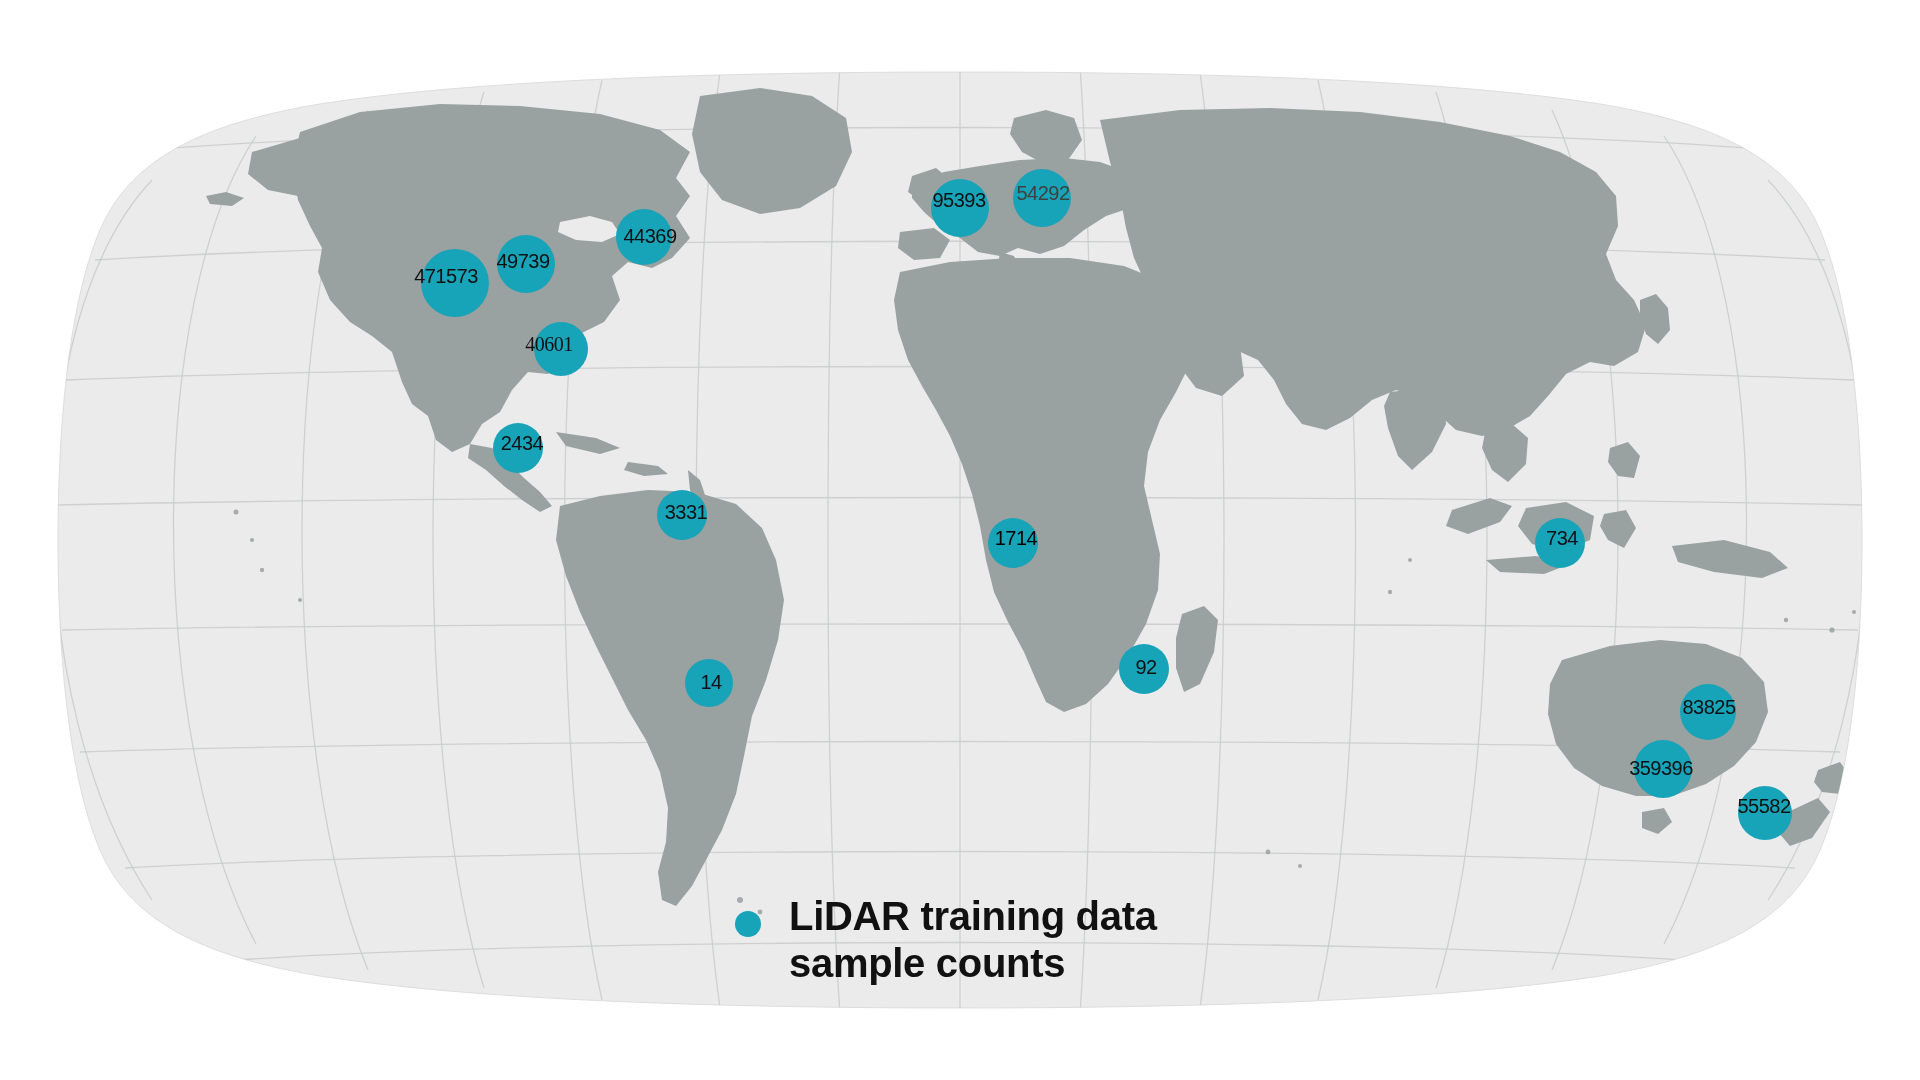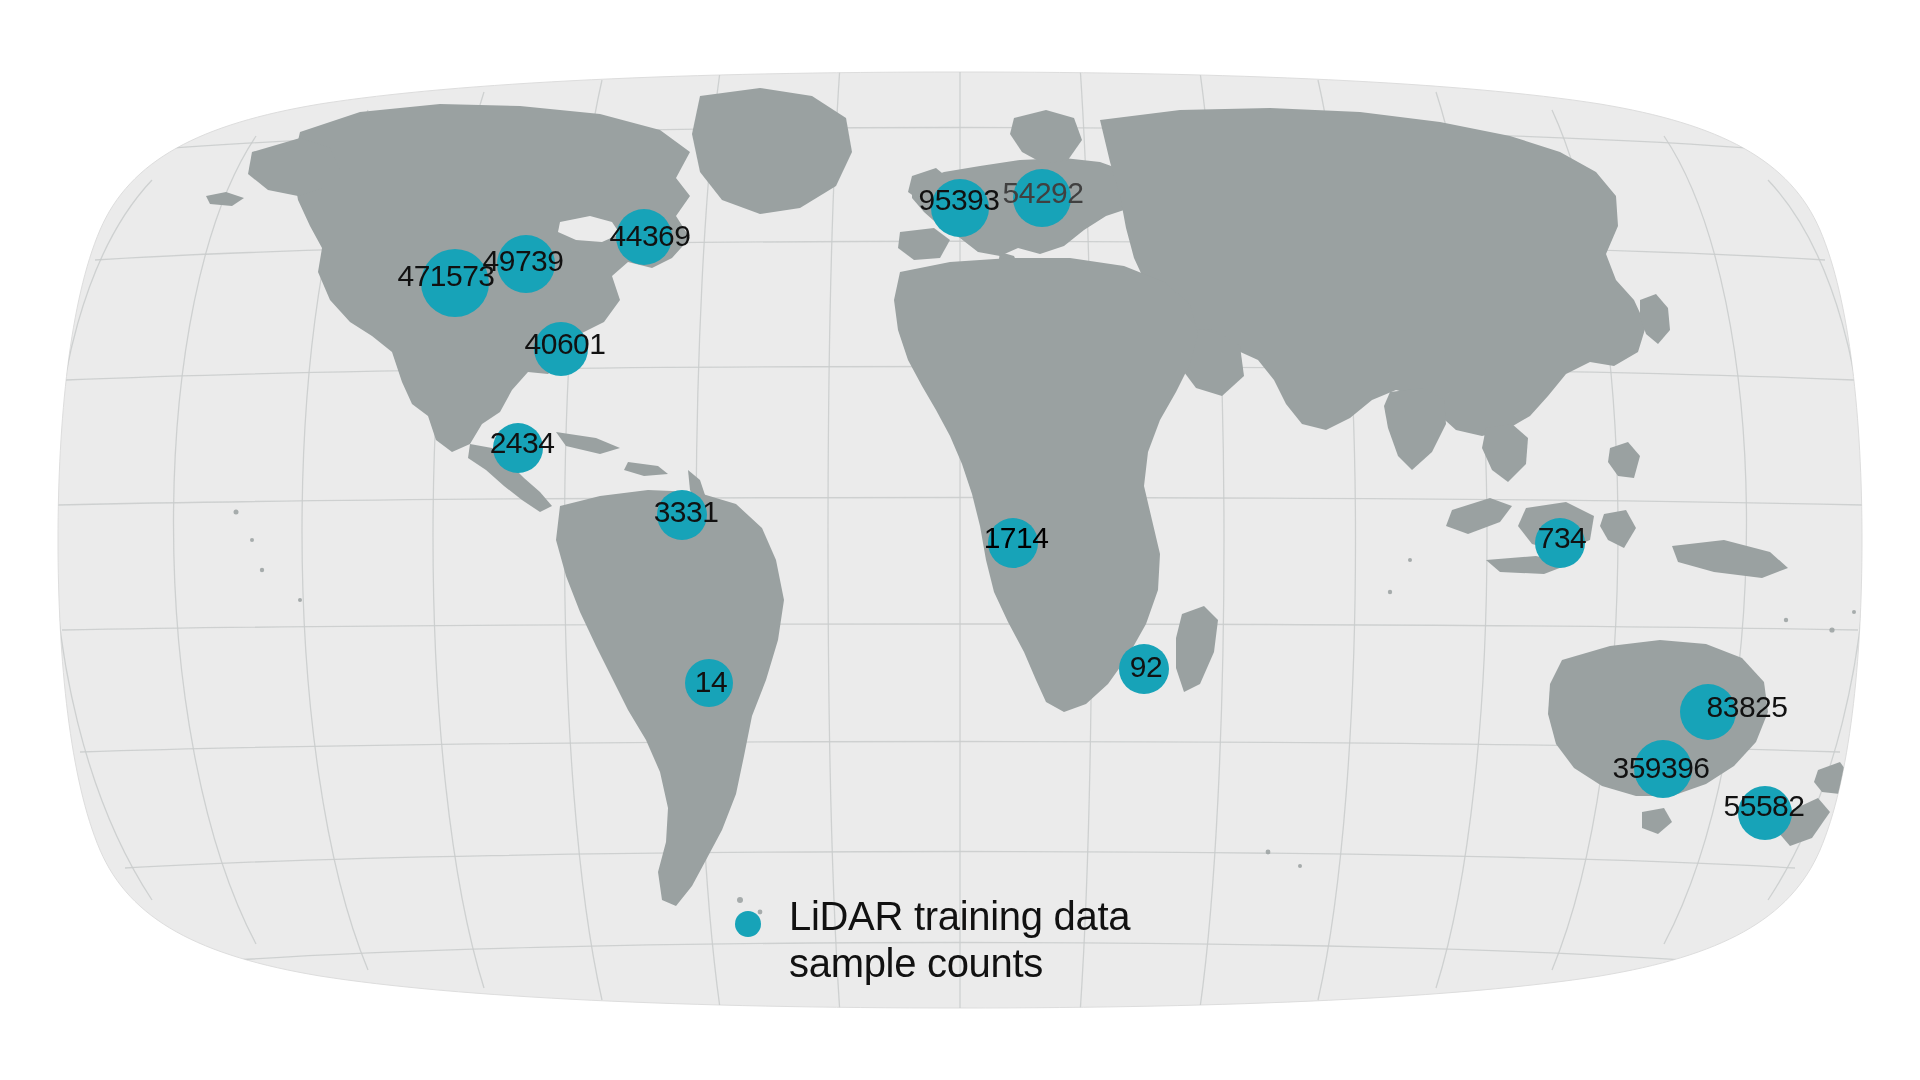--- a/index.html
+++ b/index.html
@@ -36,21 +36,21 @@
     position: absolute;
     border-radius: 50%;
     background: #17a3b8;
     transform: translate(-50%, -50%);
     pointer-events: auto;
   }
   .bubble-label {
     position: absolute;
     color: #111111;
     font-family: "Liberation Sans", sans-serif;
-    font-size: 30px;
+    font-size: 20px;
     font-weight: 400;
     letter-spacing: -0.5px;
     white-space: nowrap;
     transform: translate(-50%, -50%);
     pointer-events: none;
     line-height: 1;
   }
   .legend {
     position: absolute;
     left: 735px;
@@ -69,21 +69,21 @@
     flex: none;
   }
   .legend-text {
     color: #111111;
     font-size: 40px;
     line-height: 1.18;
     letter-spacing: -0.3px;
     font-weight: 400;
     white-space: nowrap;
   }
-  .legend-text div { display: block; }
+  .legend-text div { display: block; font-weight: bold; }
 </style>
 </head>
 <body>
 
 <div id="root">
 
   <svg id="map-svg" viewBox="0 0 1920 1080" preserveAspectRatio="none" aria-hidden="true">
     <defs>
       <clipPath id="globeClip">
         <path d="M 960 72
@@ -248,39 +248,39 @@
   </svg>
 
   <div class="bubble-layer" id="bubble-layer">
       <div class="bubble" style="left: 455px; top: 283px; width: 68px; height: 68px; background: rgb(23, 163, 184);"></div>
       <div class="bubble-label" style="left: 446px; top: 276px; color: rgb(17, 17, 17);">471573</div>
       <div class="bubble" style="left: 526px; top: 264px; width: 58px; height: 58px; background: rgb(23, 163, 184);"></div>
       <div class="bubble-label" style="left: 523px; top: 261px; color: rgb(17, 17, 17);">49739</div>
       <div class="bubble" style="left: 644px; top: 237px; width: 56px; height: 56px; background: rgb(23, 163, 184);"></div>
       <div class="bubble-label" style="left: 650px; top: 236px; color: rgb(17, 17, 17);">44369</div>
       <div class="bubble" style="left: 561px; top: 349px; width: 54px; height: 54px; background: rgb(23, 163, 184);"></div>
-      <div class="bubble-label" style="left: 565px; top: 344px; color: rgb(17, 17, 17);">40601</div>
+      <div class="bubble-label" style="left: 549px; top: 344px; color: rgb(17, 17, 17); font-family: Liberation Serif, serif;">40601</div>
       <div class="bubble" style="left: 518px; top: 448px; width: 50px; height: 50px; background: rgb(23, 163, 184);"></div>
       <div class="bubble-label" style="left: 522px; top: 443px; color: rgb(17, 17, 17);">2434</div>
       <div class="bubble" style="left: 682px; top: 515px; width: 50px; height: 50px; background: rgb(23, 163, 184);"></div>
       <div class="bubble-label" style="left: 686px; top: 512px; color: rgb(17, 17, 17);">3331</div>
       <div class="bubble" style="left: 709px; top: 683px; width: 48px; height: 48px; background: rgb(23, 163, 184);"></div>
       <div class="bubble-label" style="left: 711px; top: 682px; color: rgb(17, 17, 17);">14</div>
       <div class="bubble" style="left: 960px; top: 208px; width: 58px; height: 58px; background: rgb(23, 163, 184);"></div>
       <div class="bubble-label" style="left: 959px; top: 200px; color: rgb(17, 17, 17);">95393</div>
       <div class="bubble" style="left: 1042px; top: 198px; width: 58px; height: 58px; background: rgb(23, 163, 184);"></div>
       <div class="bubble-label" style="left: 1043px; top: 193px; color: #404040;">54292</div>
       <div class="bubble" style="left: 1013px; top: 543px; width: 50px; height: 50px; background: rgb(23, 163, 184);"></div>
       <div class="bubble-label" style="left: 1016px; top: 538px; color: #000000;">1714</div>
       <div class="bubble" style="left: 1144px; top: 669px; width: 50px; height: 50px; background: rgb(23, 163, 184);"></div>
       <div class="bubble-label" style="left: 1146px; top: 667px; color: rgb(17, 17, 17);">92</div>
       <div class="bubble" style="left: 1560px; top: 543px; width: 50px; height: 50px; background: rgb(23, 163, 184);"></div>
       <div class="bubble-label" style="left: 1562px; top: 538px; color: rgb(17, 17, 17);">734</div>
       <div class="bubble" style="left: 1708px; top: 712px; width: 56px; height: 56px; background: rgb(23, 163, 184);"></div>
-      <div class="bubble-label" style="left: 1709px; top: 707px; color: rgb(17, 17, 17); margin-left: 38px;">83825</div>
+      <div class="bubble-label" style="left: 1709px; top: 707px; color: rgb(17, 17, 17);">83825</div>
       <div class="bubble" style="left: 1663px; top: 769px; width: 58px; height: 58px; background: rgb(23, 163, 184);"></div>
       <div class="bubble-label" style="left: 1661px; top: 768px; color: rgb(17, 17, 17);">359396</div>
       <div class="bubble" style="left: 1765px; top: 813px; width: 54px; height: 54px; background: rgb(23, 163, 184);"></div>
       <div class="bubble-label" style="left: 1764px; top: 806px; color: rgb(17, 17, 17);">55582</div>
     </div>
 
   <div class="legend">
     <span class="legend-dot"></span>
     <div class="legend-text">
       <div>LiDAR training data</div>

